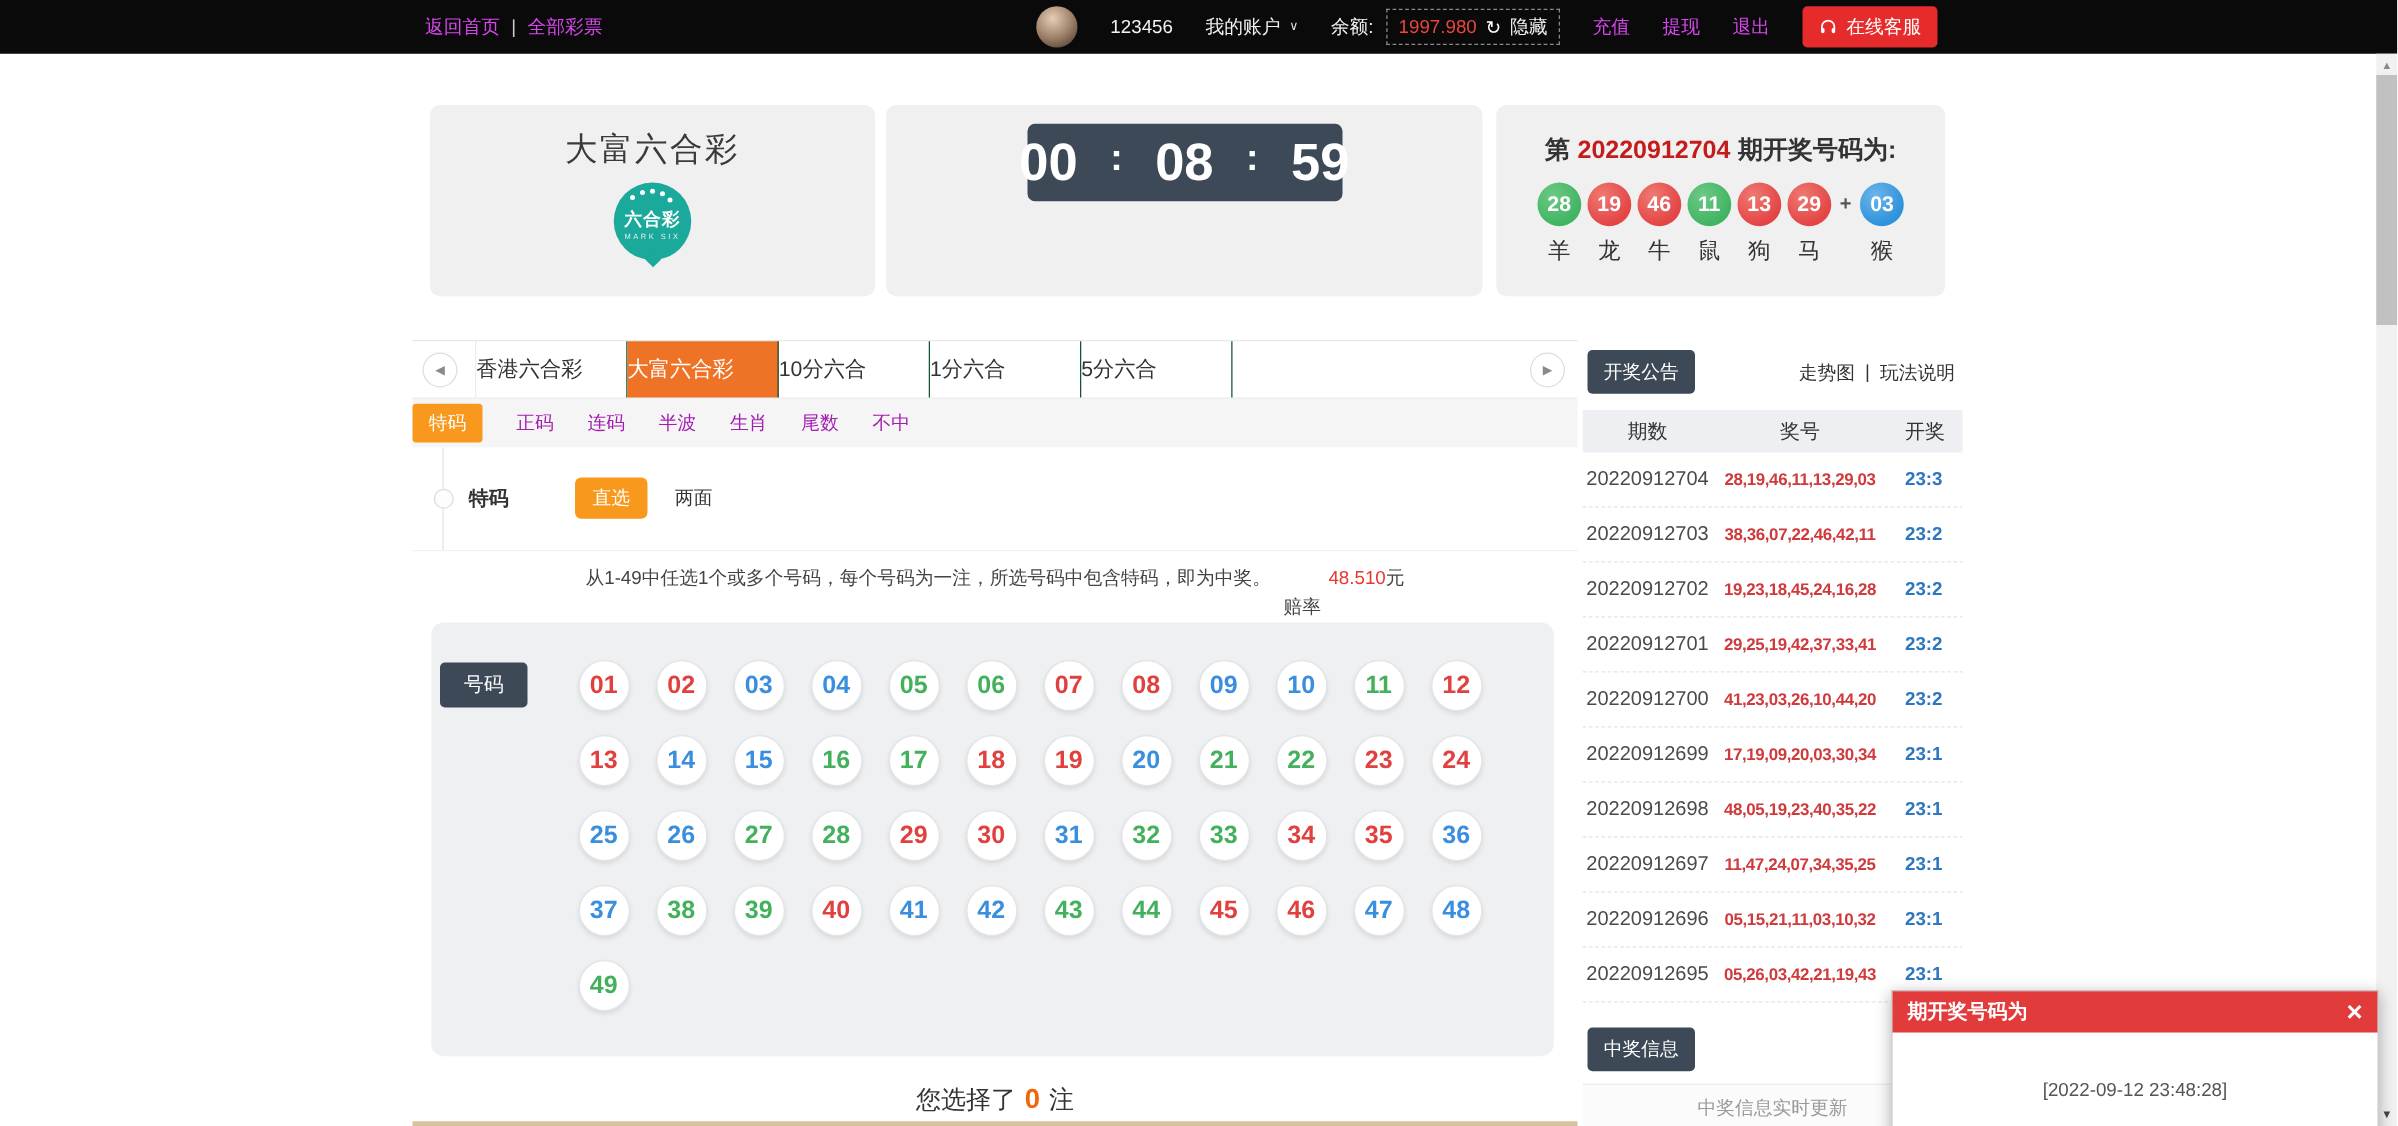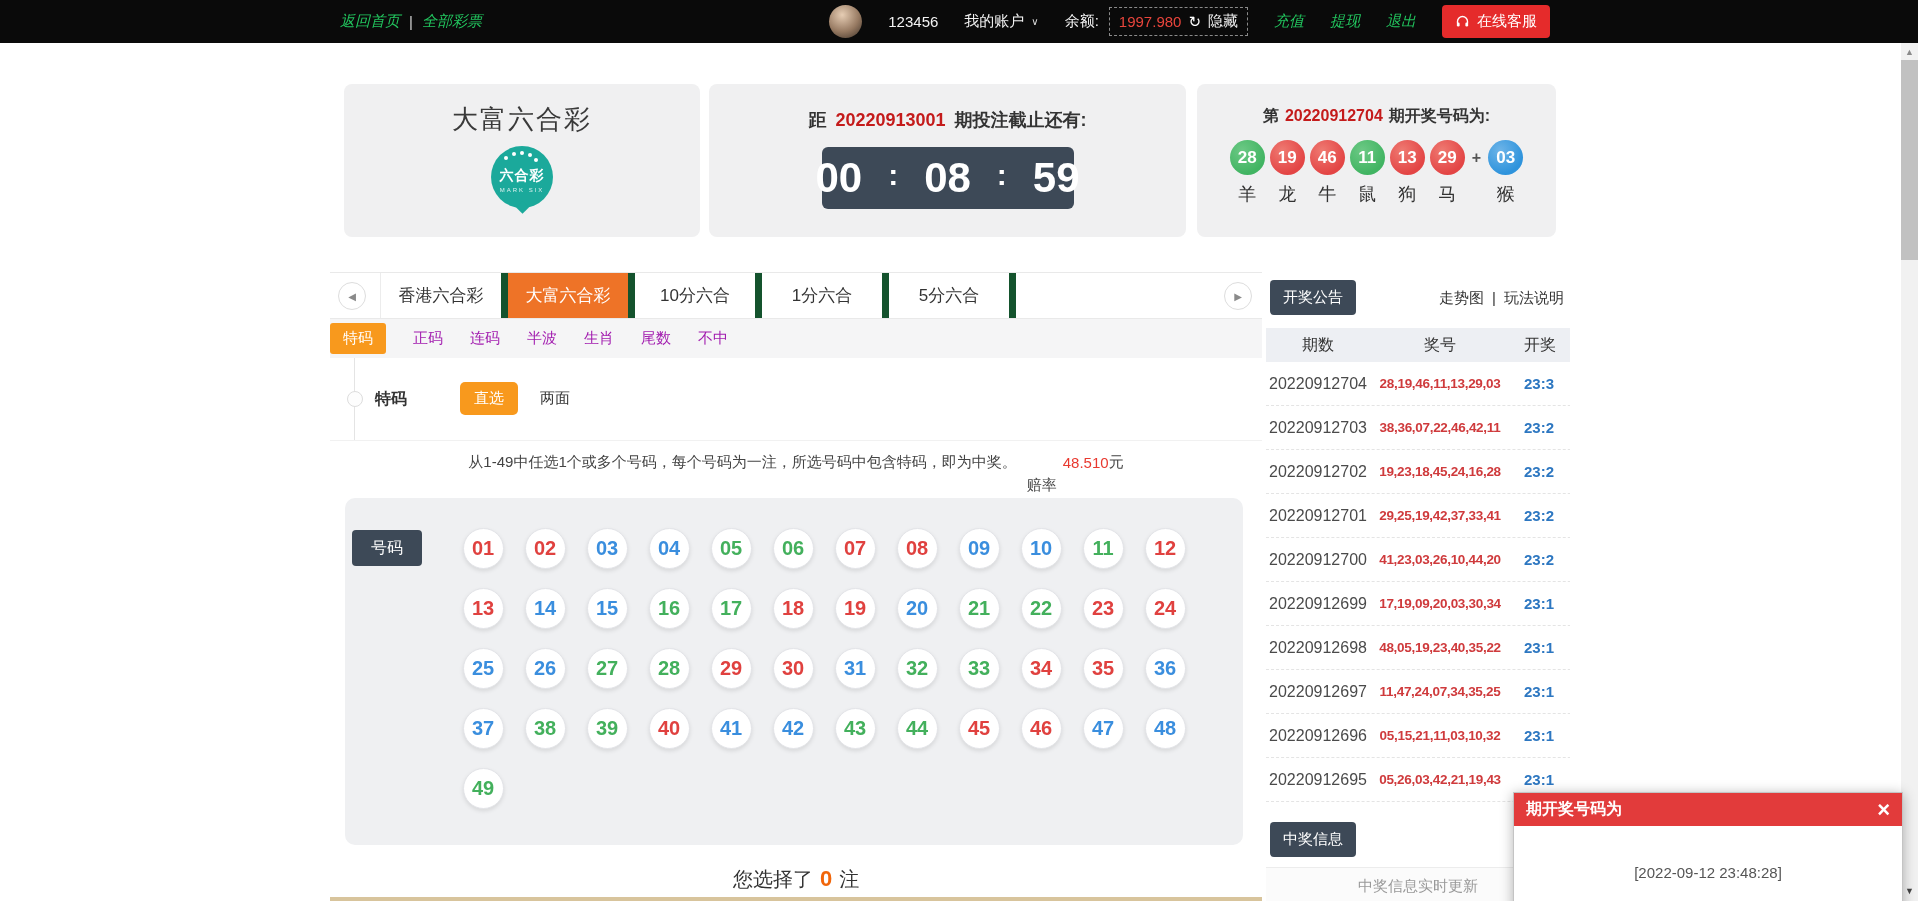--- a/index.html
+++ b/index.html
@@ -4,21 +4,21 @@
 <style>
   html,body{margin:0;padding:0;background:#fff;}
   .stage{position:relative;width:1918px;height:901px;background:#fff;overflow:hidden;
          font-family:"Liberation Sans","DejaVu Sans",sans-serif;}
 
   
   .navbar{position:absolute;left:0;top:0;width:1918px;height:43px;background:#0a0a0a;
           display:flex;align-items:center;justify-content:space-between;box-sizing:border-box;
           padding:0 368px 0 340px;color:#f2f2f2;font-size:15px;}
   .nav-left{display:flex;align-items:center;gap:9px;}
-  .nav-link{color:#22c55e;cursor:pointer;font-style:italic;}
+  .nav-link{color:#d946ef;cursor:pointer;}
   .nav-divider{color:#cfcfcf;}
   .nav-right{display:flex;align-items:center;gap:26px;}
   .avatar{width:33px;height:33px;border-radius:50%;
           background:radial-gradient(circle at 40% 30%,#e6cdb4,#977a62 55%,#3a2f26);}
   .acct{display:flex;align-items:center;gap:7px;cursor:pointer;}
   .caret{font-size:10px;color:#ddd;}
   .balance-wrap{display:flex;align-items:center;gap:10px;}
   .balance-box{border:1px dashed #8a8a8a;padding:4px 9px;display:flex;align-items:center;gap:7px;}
   .balance-val{color:var(--balance-red);}
   .refresh-ico{color:#fff;font-size:15px;cursor:pointer;}
@@ -40,43 +40,43 @@
 
   #box-countdown{left:709px;width:477px;text-align:center;}
   .cd-label{margin-top:24px;font-size:18px;font-weight:bold;color:#333;}
   .cd-label .issue{color:var(--issue-red);margin:0 9px;}
   .timer{margin:15px auto 0;width:252px;height:62px;background:var(--dark-slate);border-radius:6px;
          display:flex;align-items:center;justify-content:center;gap:26px;color:#fff;
          font-size:42px;font-weight:bold;}
   .t-colon{font-size:30px;padding-bottom:6px;}
 
   #box-result{left:1197px;width:359px;}
-  .res-label{margin-top:22px;text-align:center;font-size:16px;font-weight:bold;color:#333;}
+  .res-label{margin-top:22px;text-align:center;font-size:20px;font-weight:bold;color:#333;}
   .res-label .issue{color:var(--issue-red);margin:0 6px;}
   .result-balls{display:flex;justify-content:center;align-items:flex-start;margin-top:13px;gap:5px;}
   .ball-col{display:flex;flex-direction:column;align-items:center;gap:7px;}
   .rball{width:35px;height:35px;border-radius:50%;color:#fff;font-weight:bold;font-size:17px;
          display:flex;align-items:center;justify-content:center;}
   .rball.green{background:radial-gradient(circle at 35% 30%,#6cc985,var(--result-green) 70%);}
   .rball.red{background:radial-gradient(circle at 35% 30%,#ef7a72,var(--result-red) 70%);}
   .rball.blue{background:radial-gradient(circle at 35% 30%,#6db4e8,var(--result-blue) 70%);}
   .zodiac{font-size:18px;color:#333;}
   .plus{height:35px;display:flex;align-items:center;font-size:16px;font-weight:bold;color:#555;margin:0 2px;}
 
   
   .tabbar{position:absolute;left:330px;top:272px;width:932px;height:47px;background:#fff;
           border-top:1px solid #e9e9e9;border-bottom:1px solid #e9e9e9;box-sizing:border-box;}
   .arrow-btn{position:absolute;top:9px;width:28px;height:28px;border:1px solid #ddd;border-radius:50%;
              background:#fff;color:#8a8a8a;display:flex;align-items:center;justify-content:center;
              font-size:10px;cursor:pointer;box-sizing:border-box;}
   #arrow-left{left:8px;}
   #arrow-right{right:10px;}
   .tab-list{position:absolute;left:50px;top:0;height:45px;display:flex;}
-  .tab{width:120px;height:45px;line-height:45px;text-align:center;font-size:17px;color:#333;
-       border-right:7px solid #14532d;cursor:pointer;}
+  .tab{width:120px;height:45px;line-height:45px;text-align:left;font-size:17px;color:#333;
+       border-right:1px solid #14532d;cursor:pointer;}
   .tab:first-child{border-left:1px solid #ececec;}
   .tab.active{background:var(--accent-orange);color:#fff;}
 
   
   .subnav{position:absolute;left:330px;top:319px;width:932px;height:39px;background:#f5f5f6;
           display:flex;align-items:center;gap:27px;}
   .subnav-item{font-size:15px;color:#a21caf;cursor:pointer;}
   .subnav-item.chip{background:var(--chip-orange);color:#fff;padding:6px 13px;border-radius:3px;}
 
   
@@ -197,23 +197,20 @@
     <div class="logo-wrap">
       <div class="logo-circle">
         <div class="logo-cn">六合彩</div>
         <div class="logo-en">MARK SIX</div>
       </div>
       <div class="logo-tail"></div>
     </div>
   </div>
 
   <div class="hbox" id="box-countdown">
-    <div class="cd-label">
-      <span>距</span><span class="issue">20220913001</span><span>期投注截止还有:</span>
-    </div>
     <div class="timer">
       <span>00</span>
       <span class="t-colon">:</span>
       <span>08</span>
       <span class="t-colon">:</span>
       <span>59</span>
     </div>
   </div>
 
   <div class="hbox" id="box-result">

